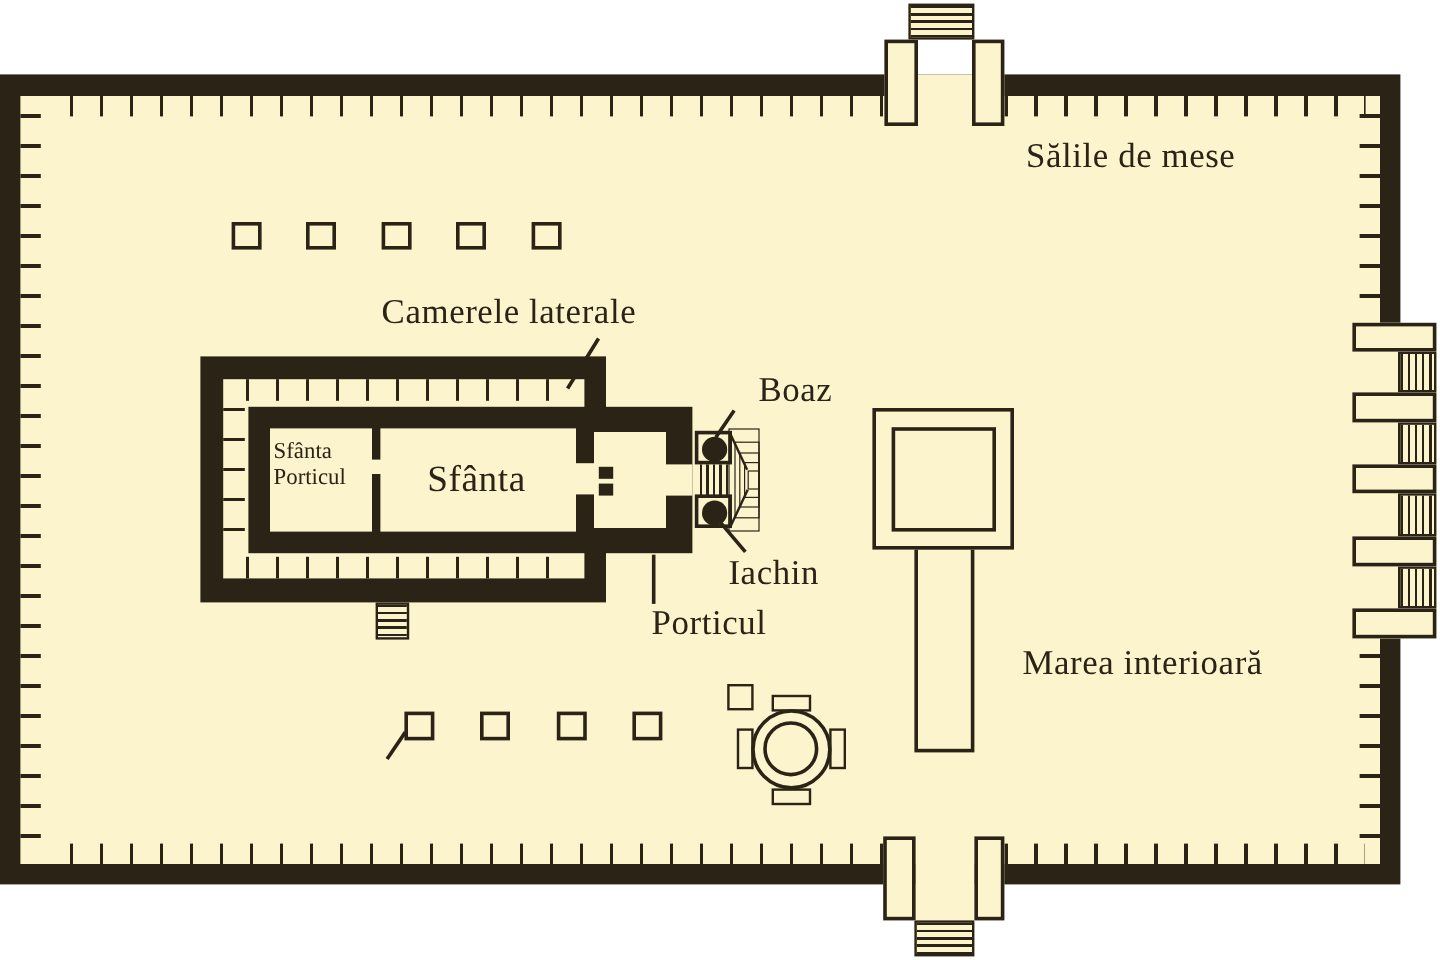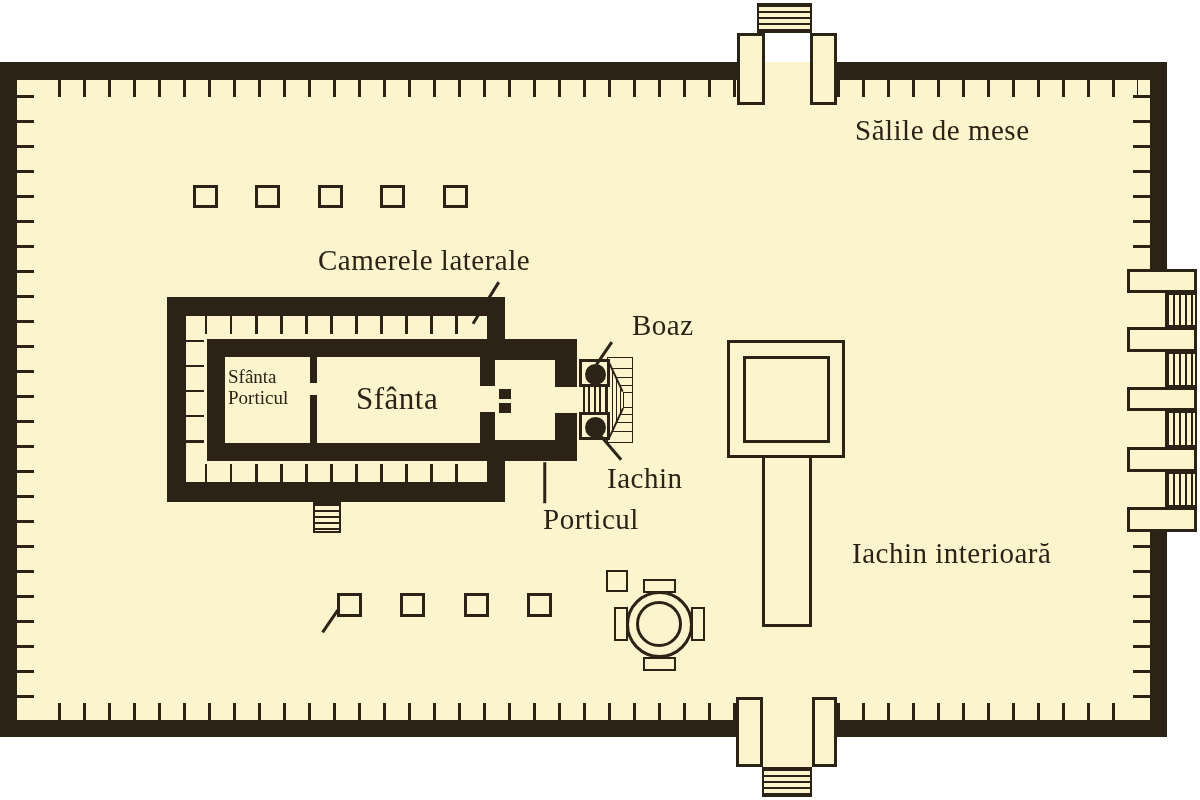--- a/index.html
+++ b/index.html
@@ -126,20 +126,20 @@
   <div class="leader" style="left:612px;top:341px;width:27px;transform:rotate(124.3deg);"></div>
   <div class="leader" style="left:598px;top:431px;width:36px;transform:rotate(49.6deg);"></div>
   <div class="leader" style="left:545px;top:461px;width:41px;transform:rotate(90deg);"></div>
   <div class="leader" style="left:338px;top:609px;width:27px;transform:rotate(124.3deg);"></div>
 
   <div class="lbl" style="left:855px;top:114px;">Sălile de mese</div>
   <div class="lbl" style="left:318px;top:244px;">Camerele laterale</div>
   <div class="lbl" style="left:632px;top:309px;">Boaz</div>
   <div class="lbl" style="left:607px;top:462px;">Iachin</div>
   <div class="lbl" style="left:543px;top:503px;">Porticul</div>
-  <div class="lbl" style="left:852px;top:537px;">Iachin interioară</div>
+  <div class="lbl" style="left:852px;top:537px;">Marea interioară</div>
   <div class="lbl" style="left:356px;top:381px;font-size:31px;">Sfânta</div>
   <div class="lbl" style="left:228px;top:366px;font-size:19px;line-height:21px;letter-spacing:0;">
     <span>Sfânta</span><br>
     <span>Porticul</span>
   </div>
 
 </div>
 
 </body></html>

